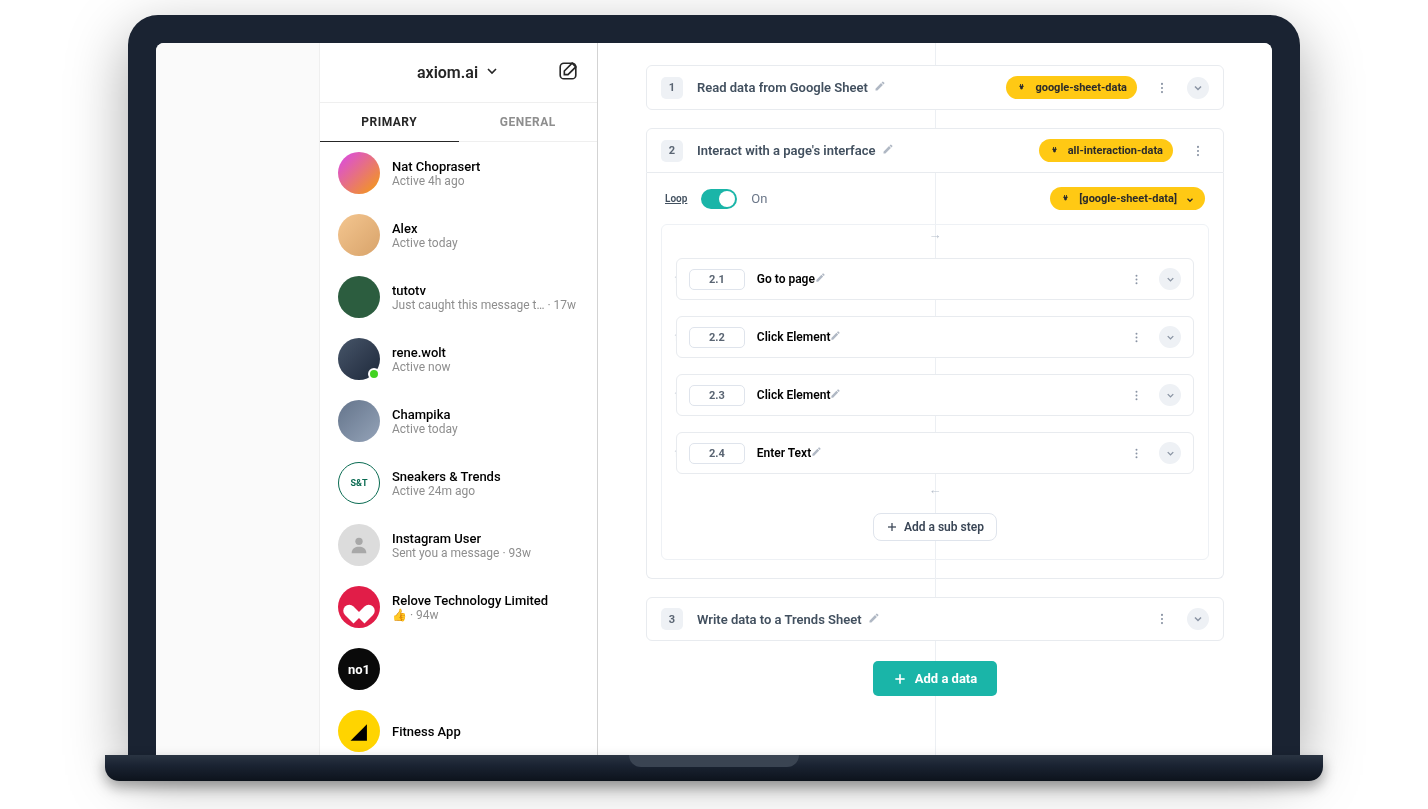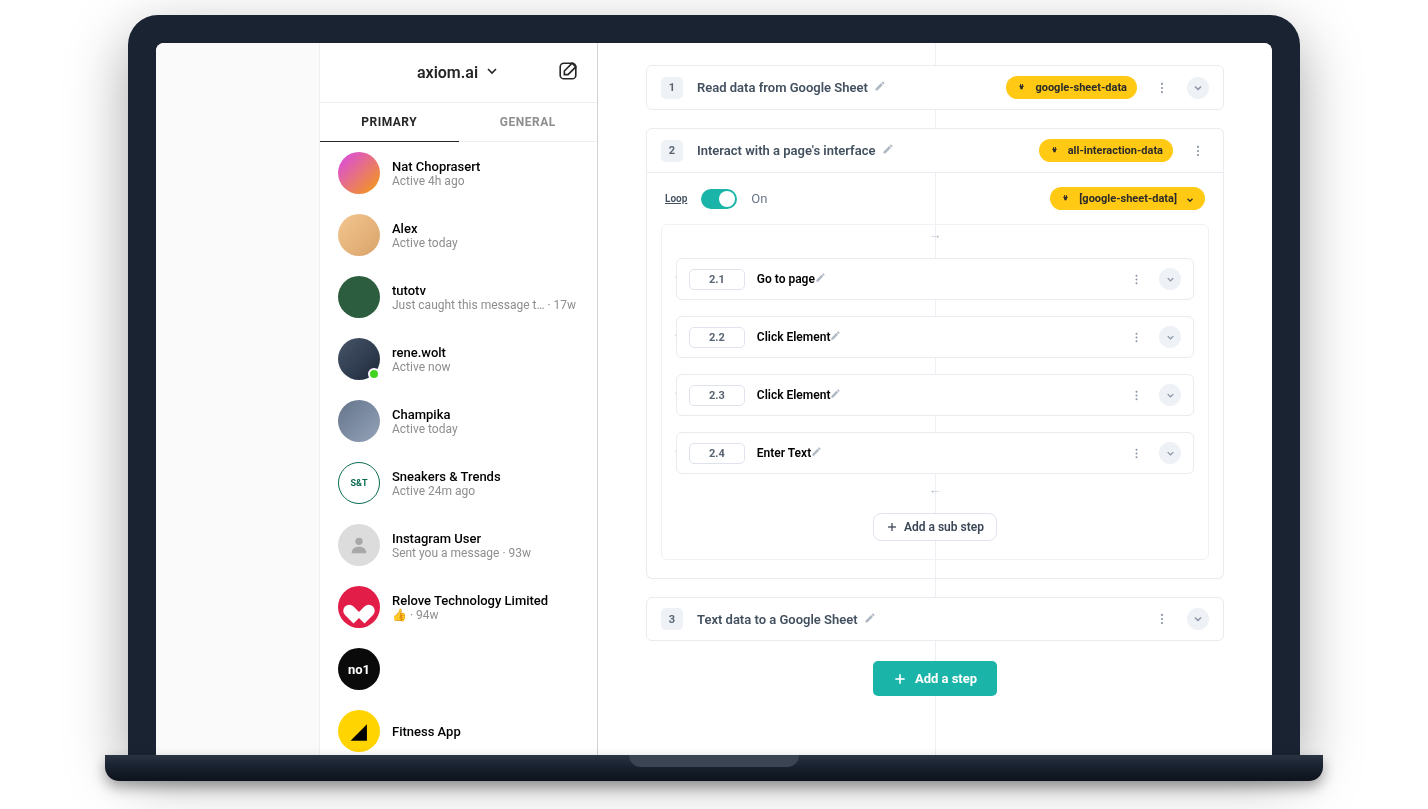--- a/index.html
+++ b/index.html
@@ -803,21 +803,21 @@
                 </svg>
               <span>Add a sub step</span>
             </div>
 
           </div>
         </div>
 
         <div class="step-card">
           <div class="step-num">3</div>
           <div class="step-title">
-            <span>Text data to a Google Sheet</span>
+            <span>Write data to a Trends Sheet</span>
             <span class="pencil">
               <svg width="12" height="12" viewBox="0 0 24 24" fill="currentColor">
                   <path d="M3 17.25V21h3.75L17.8 9.94l-3.75-3.75L3 17.25zM20.7 7.04a1 1 0 000-1.41l-2.34-2.34a1 1 0 00-1.41 0l-1.83 1.83 3.75 3.75 1.83-1.83z"></path>
                 </svg>
             </span>
           </div>
           <div class="spacer"></div>
           <span class="iconbtn">
             <svg width="14" height="14" viewBox="0 0 24 24" fill="currentColor">
                 <circle cx="12" cy="5" r="1.8"></circle>
@@ -830,21 +830,21 @@
                 <polyline points="6 9 12 15 18 9"></polyline>
               </svg>
           </span>
         </div>
 
         <button class="add-step-btn">
           <svg width="14" height="14" viewBox="0 0 24 24" fill="none" stroke="currentColor" stroke-width="2.8">
               <line x1="12" y1="4" x2="12" y2="20"></line>
               <line x1="4" y1="12" x2="20" y2="12"></line>
             </svg>
-          <span>Add a step</span>
+          <span>Add a data</span>
         </button>
 
       </div>
 
     </div>
   </div>
   <div class="laptop-base">
     <div class="laptop-notch"></div>
   </div>
 </div>

